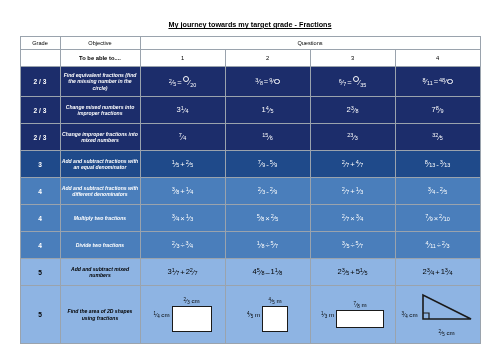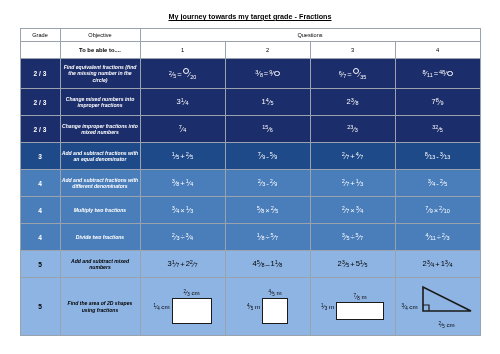--- a/index.html
+++ b/index.html
@@ -18,21 +18,21 @@
     width: 500px;
     height: 354px;
     box-sizing: border-box;
   }
   .doc-title {
     text-align: center;
     font-size: 7.2px;
     font-weight: bold;
     text-decoration: underline;
     color: #000000;
-    padding-top: 12px;
+    padding-top: 20px;
     letter-spacing: 0.02px;
   }
   table.grid {
     border-collapse: collapse;
     table-layout: fixed;
     width: 460px;
     margin: 7px auto 0 auto;
     border: 1px solid #7f7f7f;
   }
   table.grid td, table.grid th {

